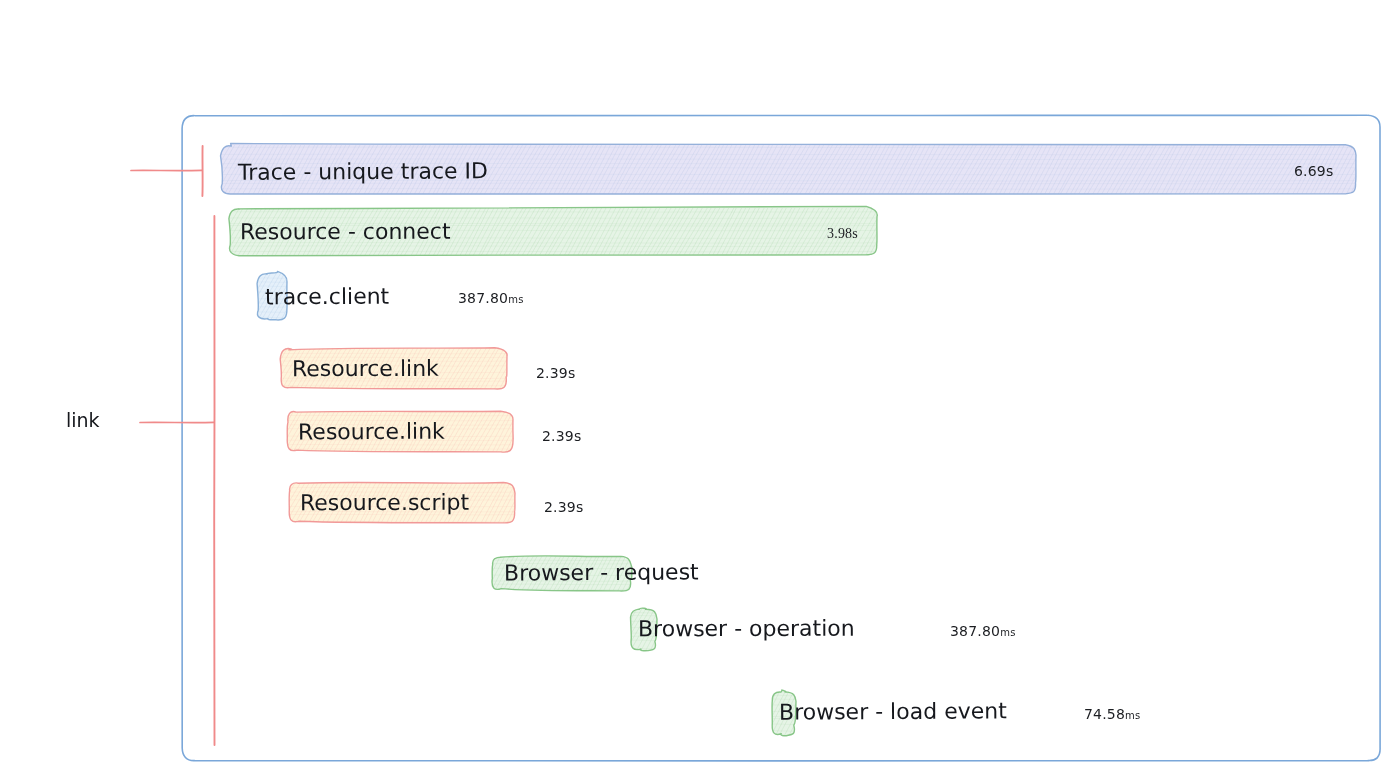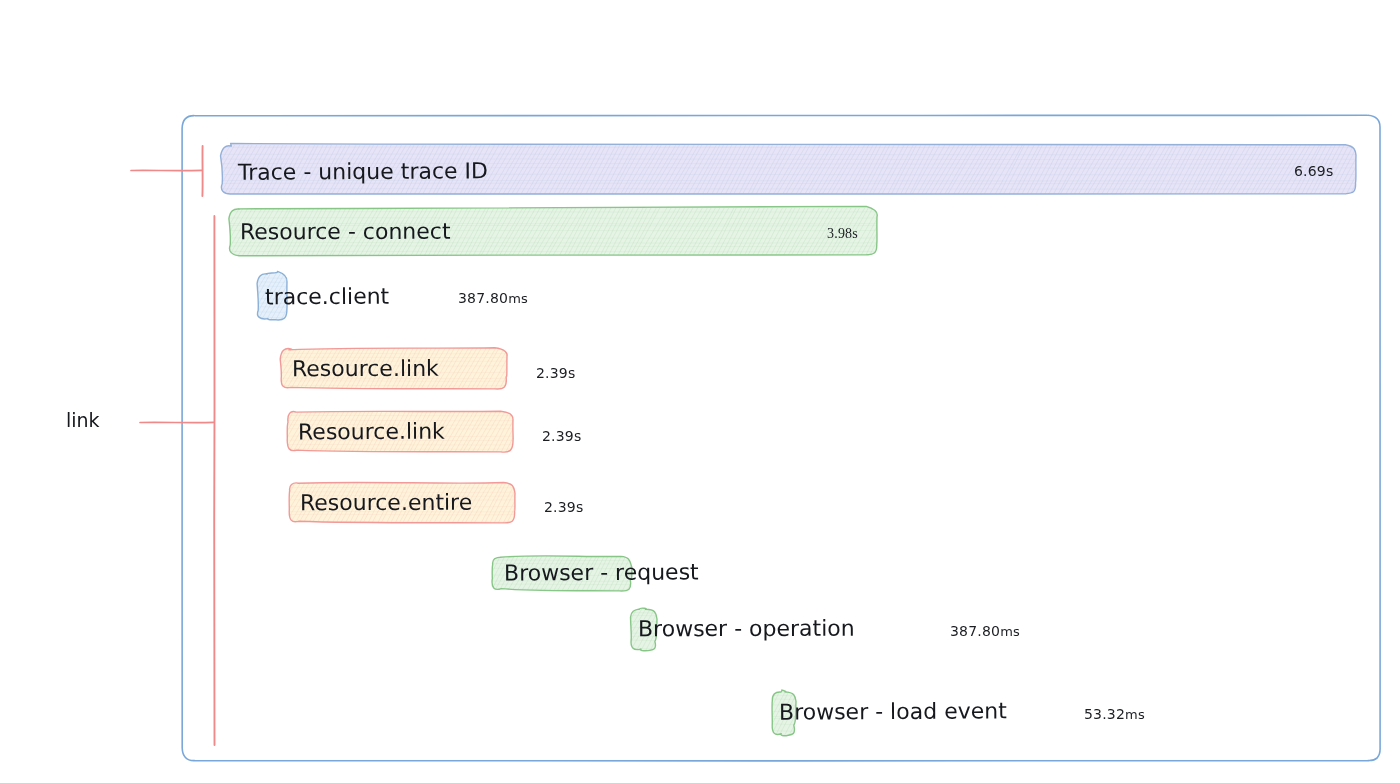--- a/index.html
+++ b/index.html
@@ -38,21 +38,21 @@
   }
   .bar .sk{position:absolute;inset:0;pointer-events:none;}
   .bar-label{
     position:absolute;white-space:nowrap;
     font-size:22px;color:#16181d;line-height:1;
   }
   .dur{
     position:absolute;white-space:nowrap;
     font-size:14px;color:#1c1e22;line-height:1;letter-spacing:.2px;
   }
-  .dur .unit{font-size:13px;}
+  .dur .unit{font-size:10px;}
 
   
   .anno{
     position:absolute;font-size:19px;color:#16181d;line-height:25px;
     white-space:pre-line;
   }
 
   svg{display:block;overflow:visible;}
 </style>
 </head>
@@ -898,21 +898,21 @@
             <path d="M0,14.026555258981535 C68.39999999999999,13.326555258981536 159.6,14.926555258981535 228,14.026555258981535" stroke="#ef8f8f" stroke-width="0.6" opacity="0.13" fill="none"></path>
             <path d="M0,17.84703082420292 C68.39999999999999,17.147030824202922 159.6,18.74703082420292 228,17.84703082420292" stroke="#ef8f8f" stroke-width="0.6" opacity="0.13" fill="none"></path>
             <path d="M0,24.472997031491833 C68.39999999999999,23.772997031491833 159.6,25.37299703149183 228,24.472997031491833" stroke="#ef8f8f" stroke-width="0.6" opacity="0.13" fill="none"></path>
             <path d="M0,29.681409625131117 C68.39999999999999,28.981409625131118 159.6,30.581409625131116 228,29.681409625131117" stroke="#ef8f8f" stroke-width="0.6" opacity="0.13" fill="none"></path>
             <path d="M0,32.591396461531986 C68.39999999999999,31.891396461531983 159.6,33.491396461531984 228,32.591396461531986" stroke="#ef8f8f" stroke-width="0.6" opacity="0.13" fill="none"></path>
             <path d="M0,39.555665603714715 C68.39999999999999,38.85566560371471 159.6,40.45566560371471 228,39.555665603714715" stroke="#ef8f8f" stroke-width="0.6" opacity="0.13" fill="none"></path>
           </g>
       <path d="M9.655116094797268,1.2237537371343934 C79.8,-1.061448221083265 159.6,2.4534537746425484 215.5244879586884,0.5676199394794821 C225.8,1.2 225.8430047845155,5.5 227,11.154131711745412 C226.6,18.900000000000002 227.4,29.4 226.57913194715366,29.66943175209599 C227.1,39.8 223.6,41.153829497104745 214.7688132316849,40.9 C159.6,40.5 68.39999999999999,41.5 10.52649783911329,39.31010102026048 C3.3,41.1 1.2167296289859224,37.6 1.2,29.487299893423916 C1.6,27.3 0.6,14.7 1.6663164294564923,8.577554626841447 C1,3.3 4.4,0.13724269844333326 10.319267066463363,1.1 Z" fill="none" stroke="#ef8f8f" stroke-width="1.4" stroke-linejoin="round" opacity="0.9"></path>
     </svg>
       </div>
-      <div class="bar-label hand" style="left: 300px; top: 492px; transform: rotate(-0.15deg);">Resource.entire</div>
+      <div class="bar-label hand" style="left: 300px; top: 492px; transform: rotate(-0.15deg);">Resource.script</div>
       <div class="dur hand" style="left: 544px; top: 500px;">2.39s</div>
       <div class="bar" style="left: 491px; top: 556px; width: 142px; height: 36px;">
         <svg class="sk" viewBox="0 0 142 36" width="142" height="36" preserveAspectRatio="none">
       <defs>
             <clipPath id="h7">
               <path d="M9.2067606025048,1.2197331159513851 C49.699999999999996,-2.0823045289871516 99.39999999999999,1.4704183933921742 129.97680605562928,0.3568887659916071 C139.8,1.2 138.6027365588452,5.5 141,11.670963789590314 C140.6,16.2 141.4,25.2 139.15520762601736,23.105134283178266 C141.1,33.8 137.6,35.36282295336496 128.38700723797447,34.9 C99.39999999999999,34.5 42.6,35.5 10.303873040860344,32.57472865774908 C3.3,35.1 0.2145960354813724,31.6 1.2,23.166503057313093 C1.6,23.400000000000002 0.6,12.6 1.6976685021290905,8.424170253508782 C1,3.3 4.4,0.9543814922748425 10.856566726324854,1.1 Z"></path>
             </clipPath>
           </defs>
       <path d="M9.2067606025048,1.2197331159513851 C49.699999999999996,-2.0823045289871516 99.39999999999999,1.4704183933921742 129.97680605562928,0.3568887659916071 C139.8,1.2 138.6027365588452,5.5 141,11.670963789590314 C140.6,16.2 141.4,25.2 139.15520762601736,23.105134283178266 C141.1,33.8 137.6,35.36282295336496 128.38700723797447,34.9 C99.39999999999999,34.5 42.6,35.5 10.303873040860344,32.57472865774908 C3.3,35.1 0.2145960354813724,31.6 1.2,23.166503057313093 C1.6,23.400000000000002 0.6,12.6 1.6976685021290905,8.424170253508782 C1,3.3 4.4,0.9543814922748425 10.856566726324854,1.1 Z" fill="#ddf0dd" fill-opacity="0.72"></path>
       <g clip-path="url(#h7)">
@@ -1071,16 +1071,16 @@
             <path d="M0,25.536416628976802 C7.8,24.836416628976803 18.2,26.4364166289768 26,25.536416628976802" stroke="#7cc07c" stroke-width="0.6" opacity="0.13" fill="none"></path>
             <path d="M0,27.69610550743091 C7.8,26.99610550743091 18.2,28.59610550743091 26,27.69610550743091" stroke="#7cc07c" stroke-width="0.6" opacity="0.13" fill="none"></path>
             <path d="M0,33.16059049199866 C7.8,32.46059049199866 18.2,34.06059049199866 26,33.16059049199866" stroke="#7cc07c" stroke-width="0.6" opacity="0.13" fill="none"></path>
             <path d="M0,39.90991440923826 C7.8,39.20991440923826 18.2,40.80991440923826 26,39.90991440923826" stroke="#7cc07c" stroke-width="0.6" opacity="0.13" fill="none"></path>
             <path d="M0,45.300195332286236 C7.8,44.60019533228623 18.2,46.200195332286235 26,45.300195332286236" stroke="#7cc07c" stroke-width="0.6" opacity="0.13" fill="none"></path>
           </g>
       <path d="M11.039198669212784,-0.5771297143343872 C9.1,-2.1939647534556572 18.2,1.599690468652989 14.055480354216707,0.8507205191839603 C23.8,1.2 24.183335277406147,5.5 25,10.238449145920459 C24.6,20.7 25.4,32.199999999999996 22.79987938818958,34.16067083693633 C25.1,43.8 21.6,43.46546231456377 14.419142269125768,44.9 C18.2,44.5 7.8,45.5 10.279015701127719,42.78551765162192 C3.3,45.1 1.033182240727183,41.6 1.2,33.94455730253394 C1.6,29.900000000000002 0.6,16.099999999999998 1.2640338634548245,9.958257201743255 C1,3.3 4.4,0.5667587436517352 9.888766718346597,1.1 Z" fill="none" stroke="#7cc07c" stroke-width="1.4" stroke-linejoin="round" opacity="0.9"></path>
     </svg>
       </div>
       <div class="bar-label hand" style="left: 779px; top: 701px; transform: rotate(-0.35deg);">Browser - load event</div>
-      <div class="dur hand" style="left: 1084px; top: 707px;"><span>53.32</span><span class="unit">ms</span></div>
+      <div class="dur hand" style="left: 1084px; top: 707px;"><span>74.58</span><span class="unit">ms</span></div>
     </div>
 
 </div>
 
 </body></html>

